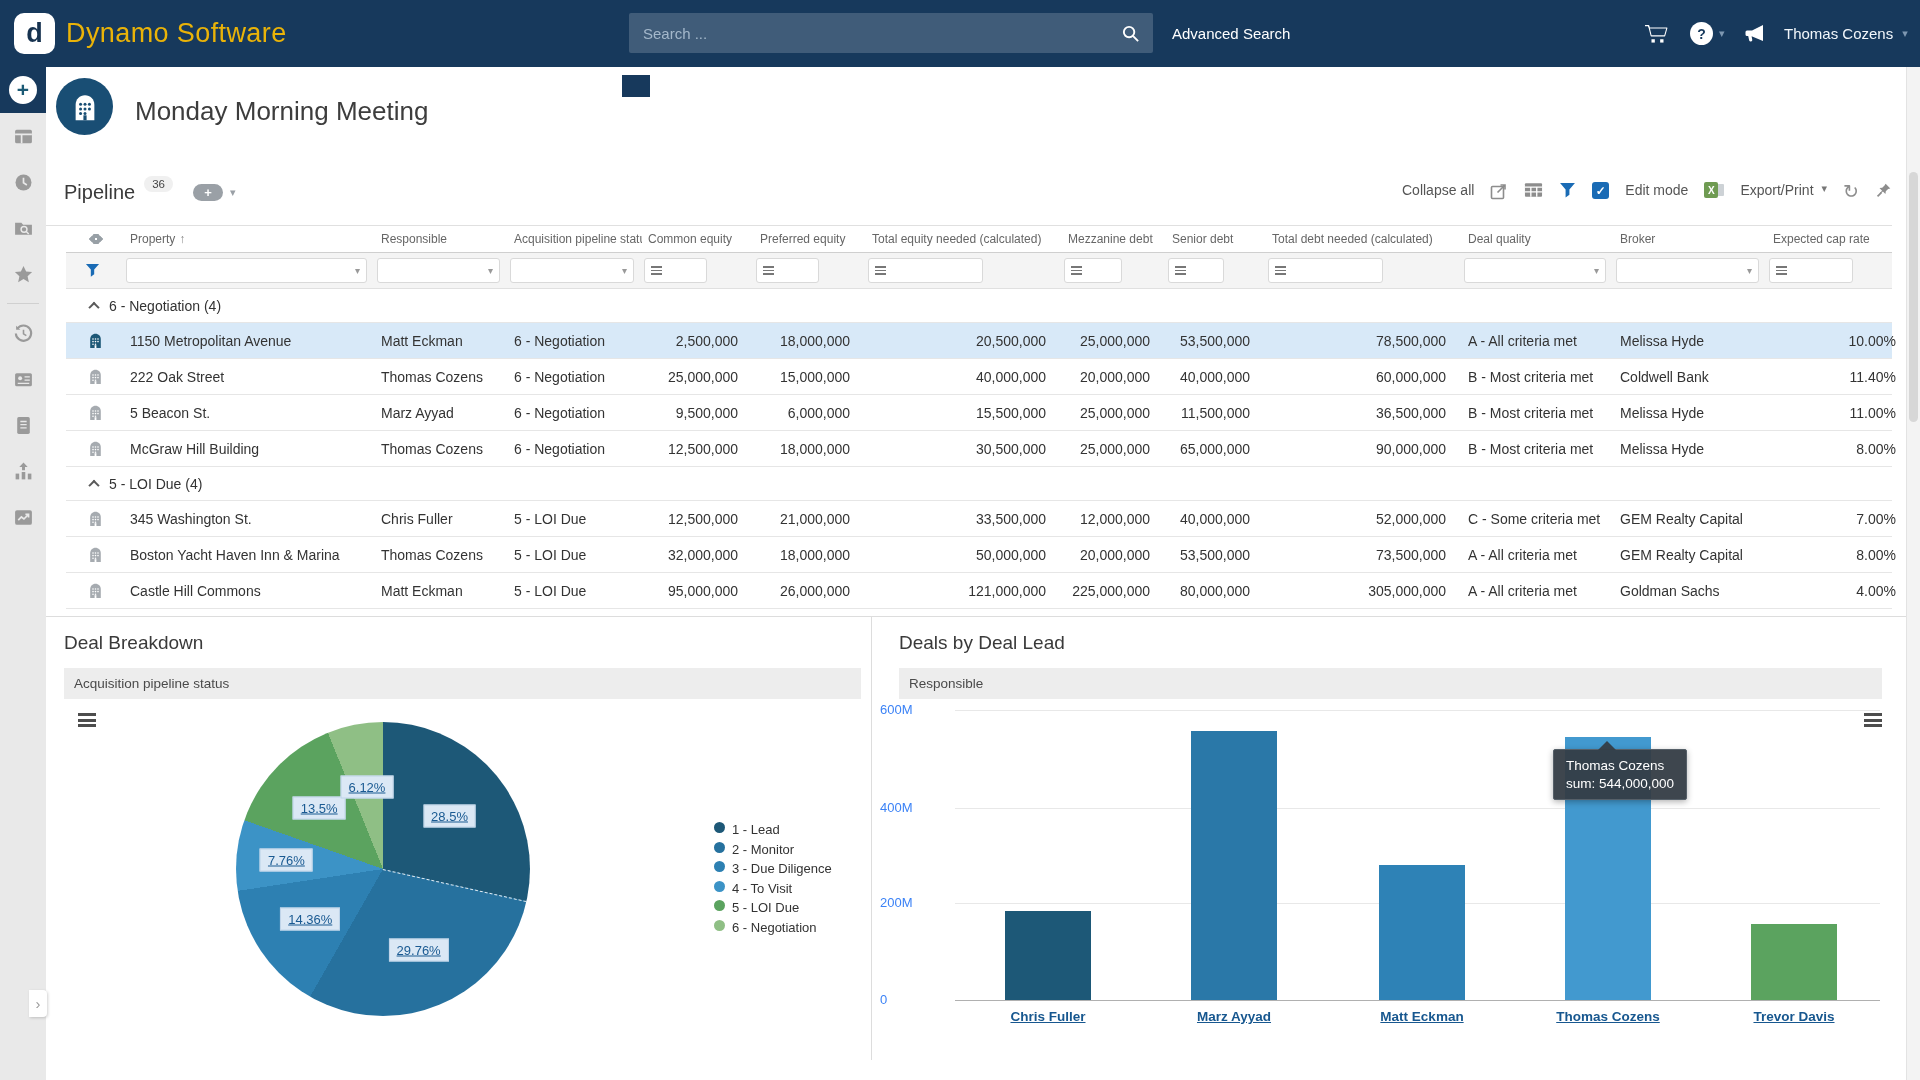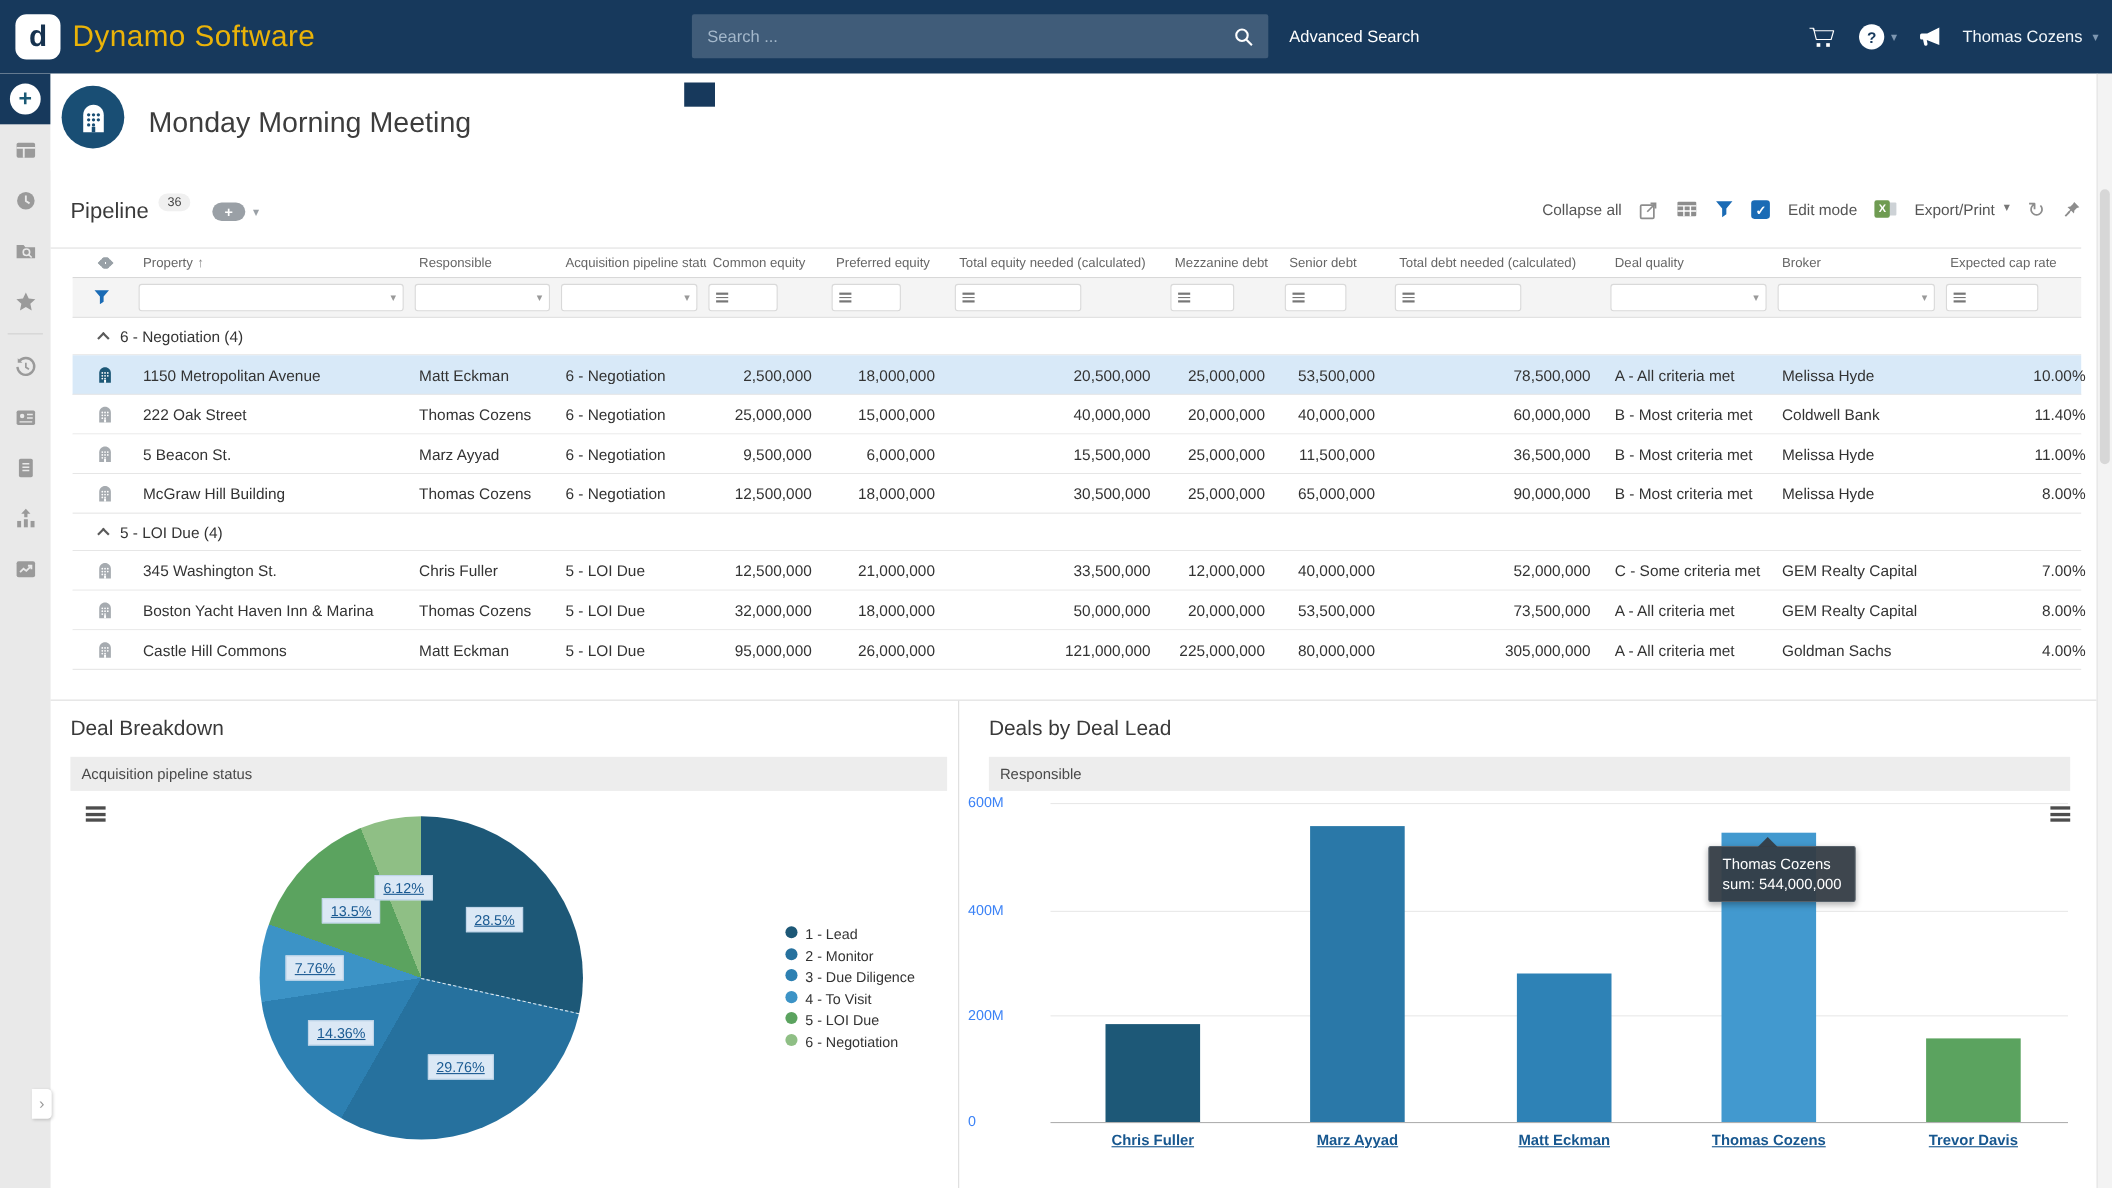--- a/index.html
+++ b/index.html
@@ -99,21 +99,21 @@
   .cell.right{text-align:right;padding-right:16px;}
   .bldg{color:#a6abb0;}
   .trow.selected .bldg{color:#1d5877;}
 
   
   .vscroll{position:absolute;right:0;top:67px;width:14px;height:1013px;background:#f3f3f3;
            border-left:1px solid #e3e3e3;}
   .vthumb{position:absolute;left:2px;top:105px;width:9px;height:250px;background:#d7d7d7;border-radius:5px;}
 
   
-  .charts{position:absolute;left:46px;top:636px;width:1860px;height:444px;border-top:1px solid #ddd;}
+  .charts{position:absolute;left:46px;top:616px;width:1860px;height:444px;border-top:1px solid #ddd;}
   .vdiv{position:absolute;left:825px;top:0;bottom:0;width:1px;background:#ddd;}
   .cpane-l{position:absolute;left:0;top:0;width:825px;height:444px;}
   .cpane-r{position:absolute;left:826px;top:0;width:1034px;height:444px;}
   .ctitle{position:absolute;top:15px;font-size:19px;color:#3a3a3a;}
   .csub{position:absolute;top:51px;height:31px;background:#ededed;display:flex;align-items:center;
         padding-left:10px;font-size:13.5px;color:#4a4a4a;}
   .hamb{position:absolute;width:18px;cursor:pointer;}
   .hamb i{display:block;width:18px;height:3px;background:#4d4d4d;margin:0 0 2.5px 0;}
   .pie{position:absolute;left:190px;top:105px;width:294px;height:294px;border-radius:50%;}
   .pie-sep{position:absolute;left:147px;top:147px;width:147px;height:0;

